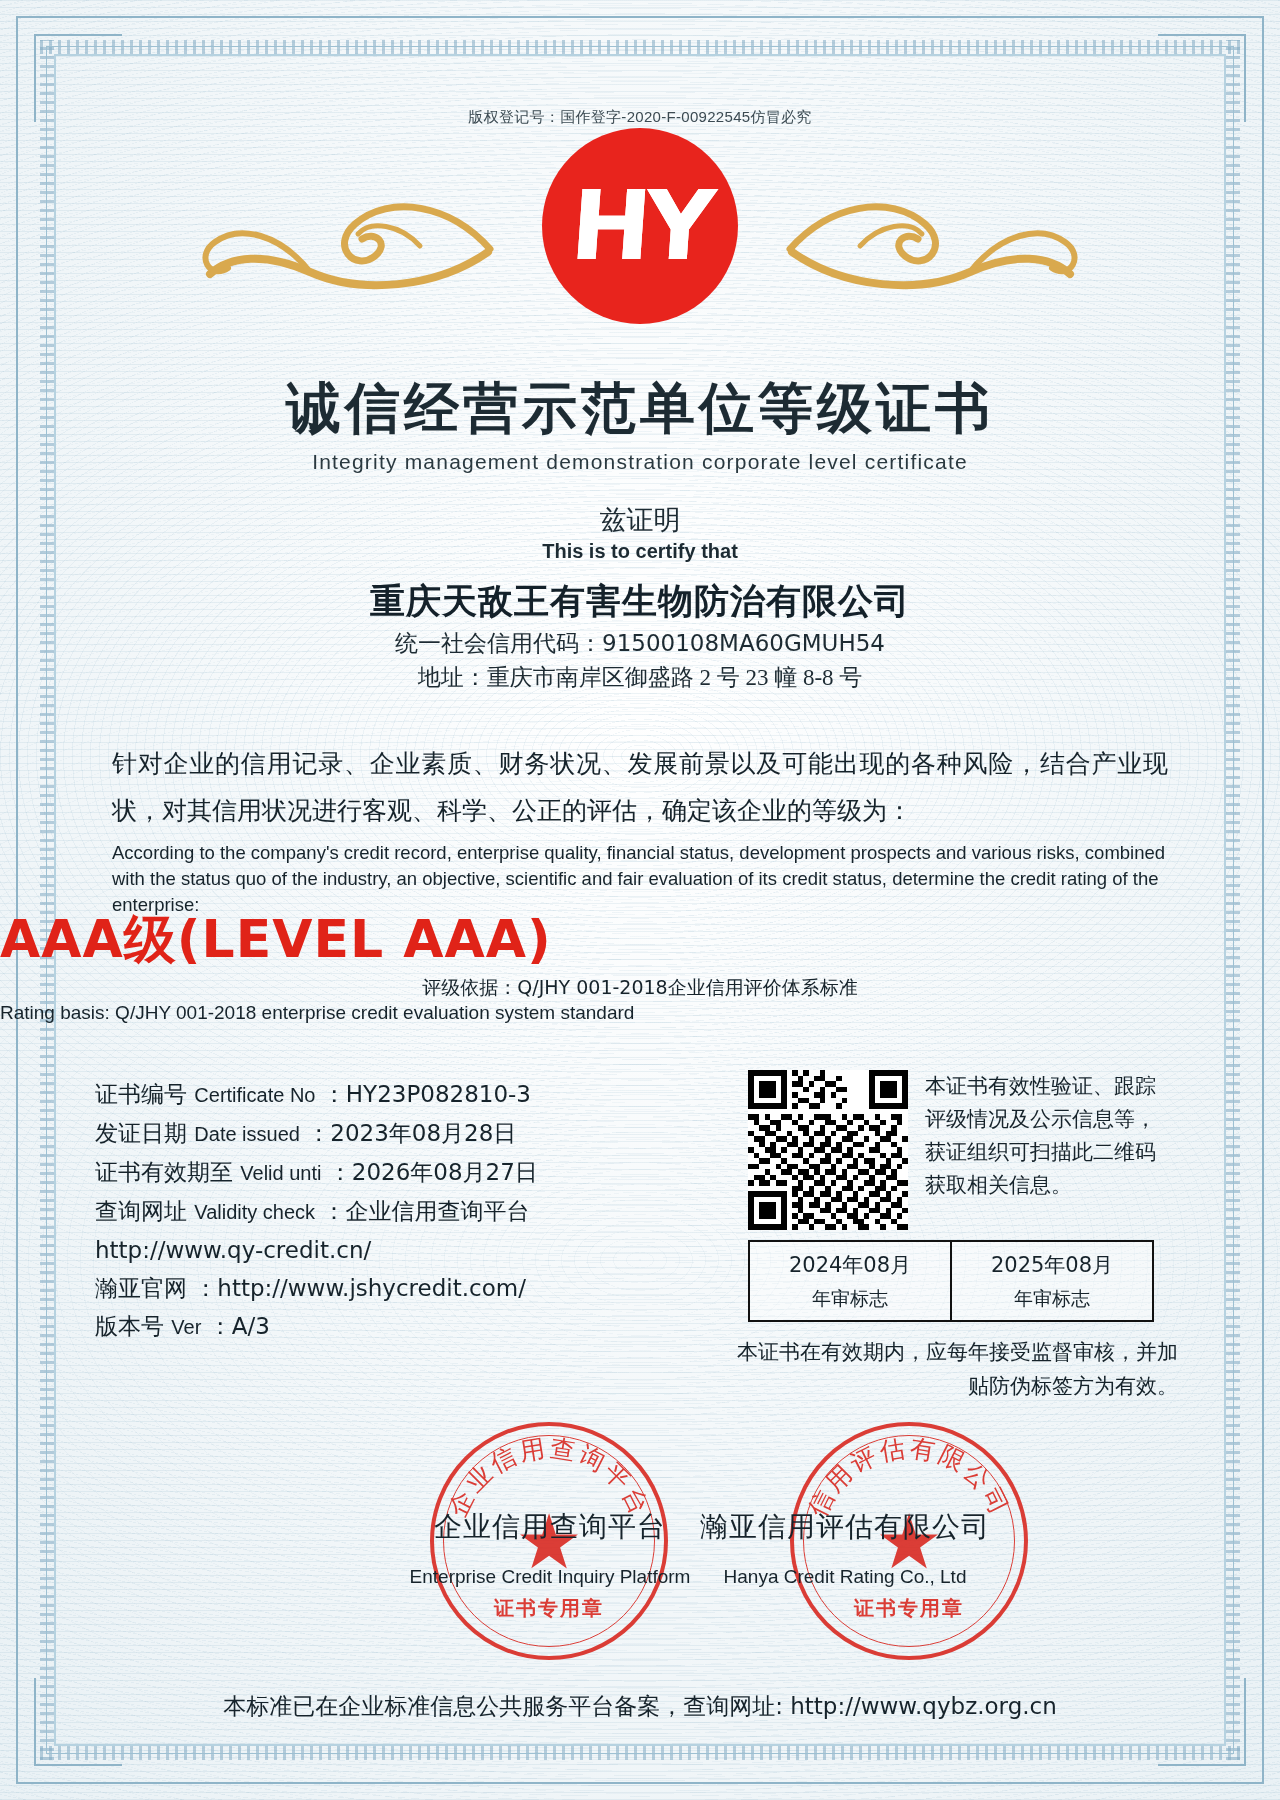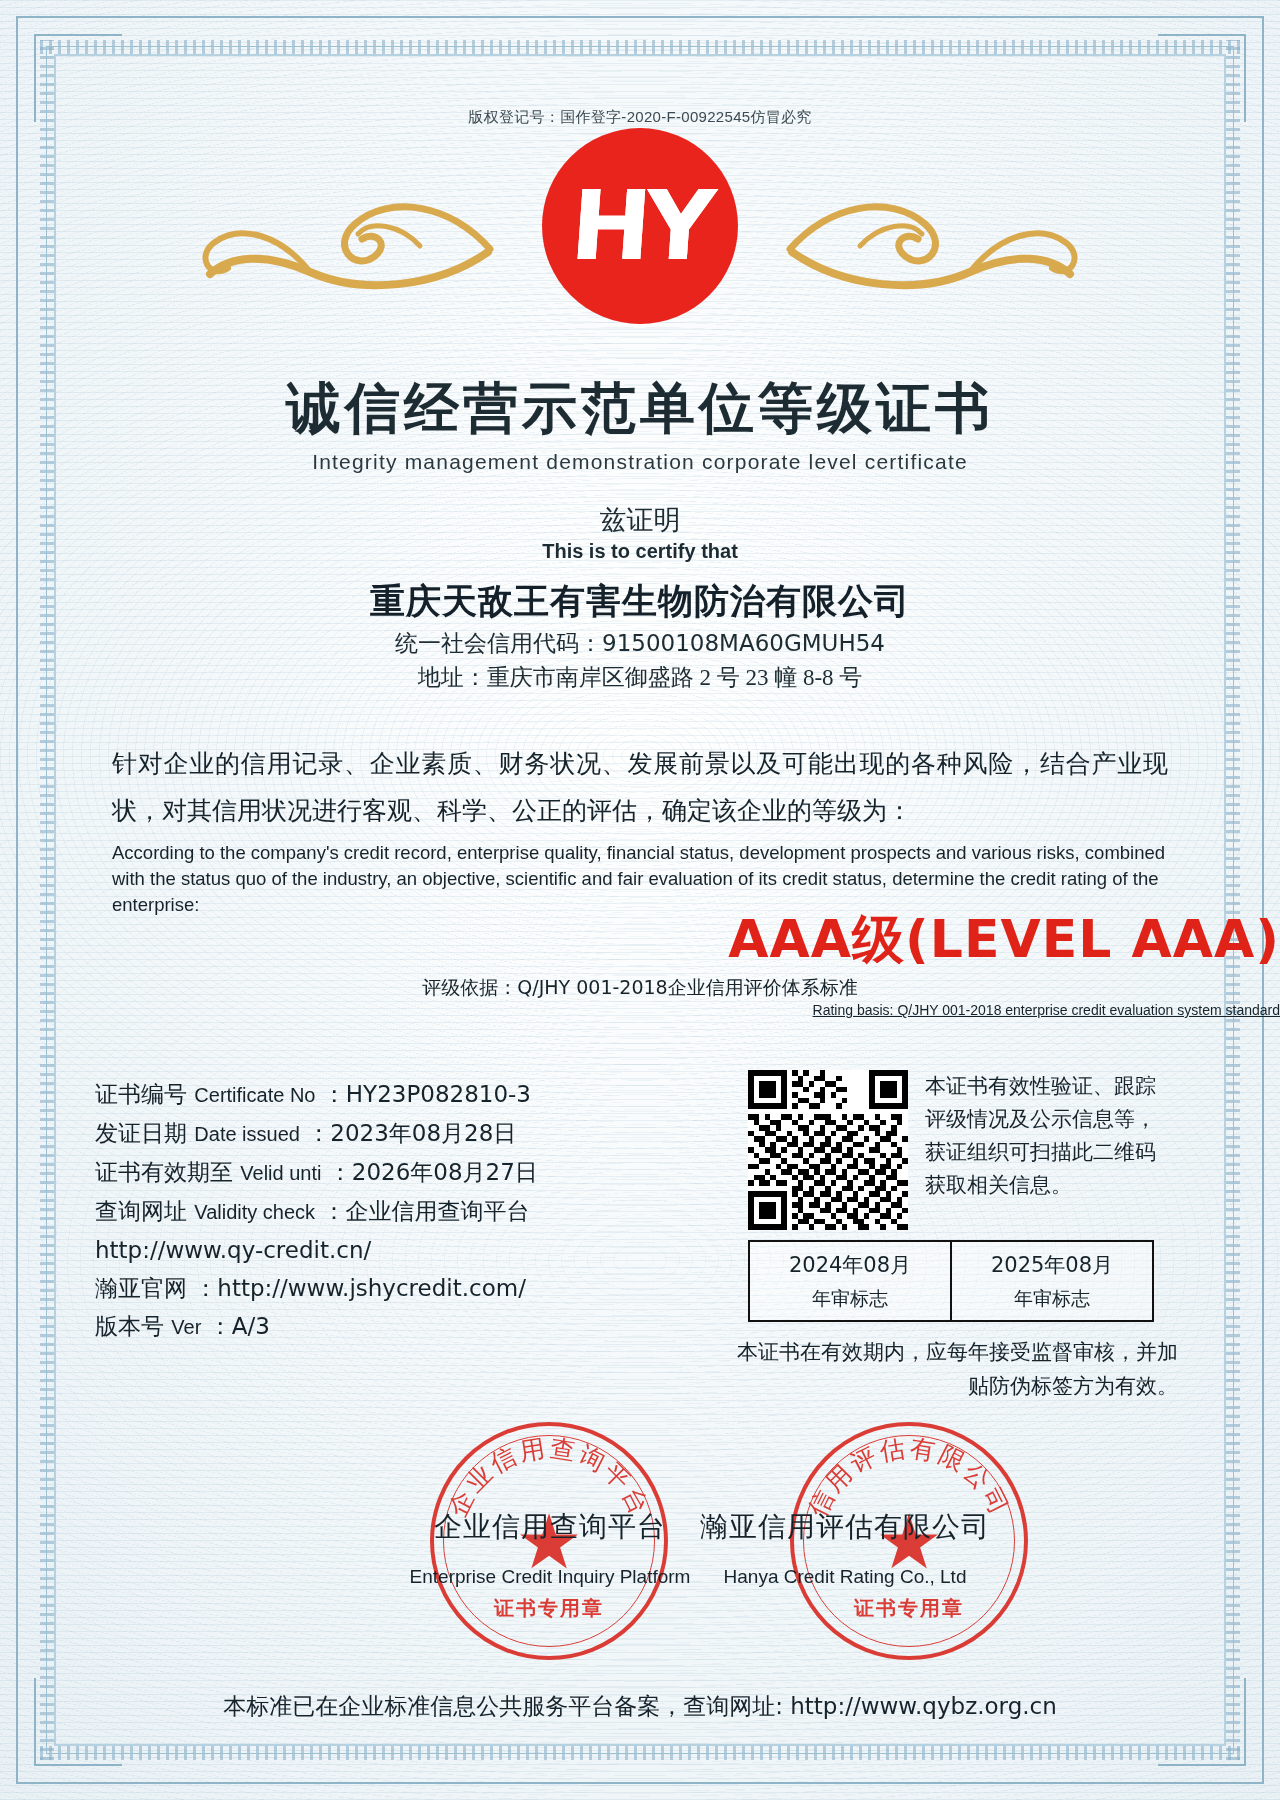--- a/index.html
+++ b/index.html
@@ -118,31 +118,31 @@
   .body-cn{
     font-size:25px;line-height:47px;color:#16232b;text-align:justify;
     font-family:"DejaVu Sans", sans-serif;
   }
   .body-en{
     margin-top:6px;
     font-size:18.5px;line-height:26px;color:#16232b;text-align:left;
   }
 
   .level{
-    position:absolute;top:905px;width:100%;text-align:right;
+    position:absolute;top:905px;width:100%;text-align:left;
     font-size:52px;font-weight:bold;color:#e02318;letter-spacing:1px;
     font-family:"DejaVu Sans", sans-serif;
   }
   .basis-cn{
     position:absolute;top:975px;width:100%;text-align:center;
     font-size:19px;color:#16232b;font-family:"DejaVu Sans", sans-serif;
   }
   .basis-en{
-    position:absolute;top:1002px;width:100%;text-align:right;
-    font-size:14px;color:#16232b;text-decoration:underline;
+    position:absolute;top:1002px;width:100%;text-align:left;
+    font-size:19px;color:#16232b;
   }
 
   
   .details{position:absolute;top:1075px;left:95px;width:620px;}
   .details .line{
     font-size:23px;line-height:38px;color:#16232b;
     font-family:"DejaVu Sans", sans-serif;white-space:nowrap;
   }
   .details .line .lbl-en{font-family:"Liberation Sans",sans-serif;font-size:20px;}
 

